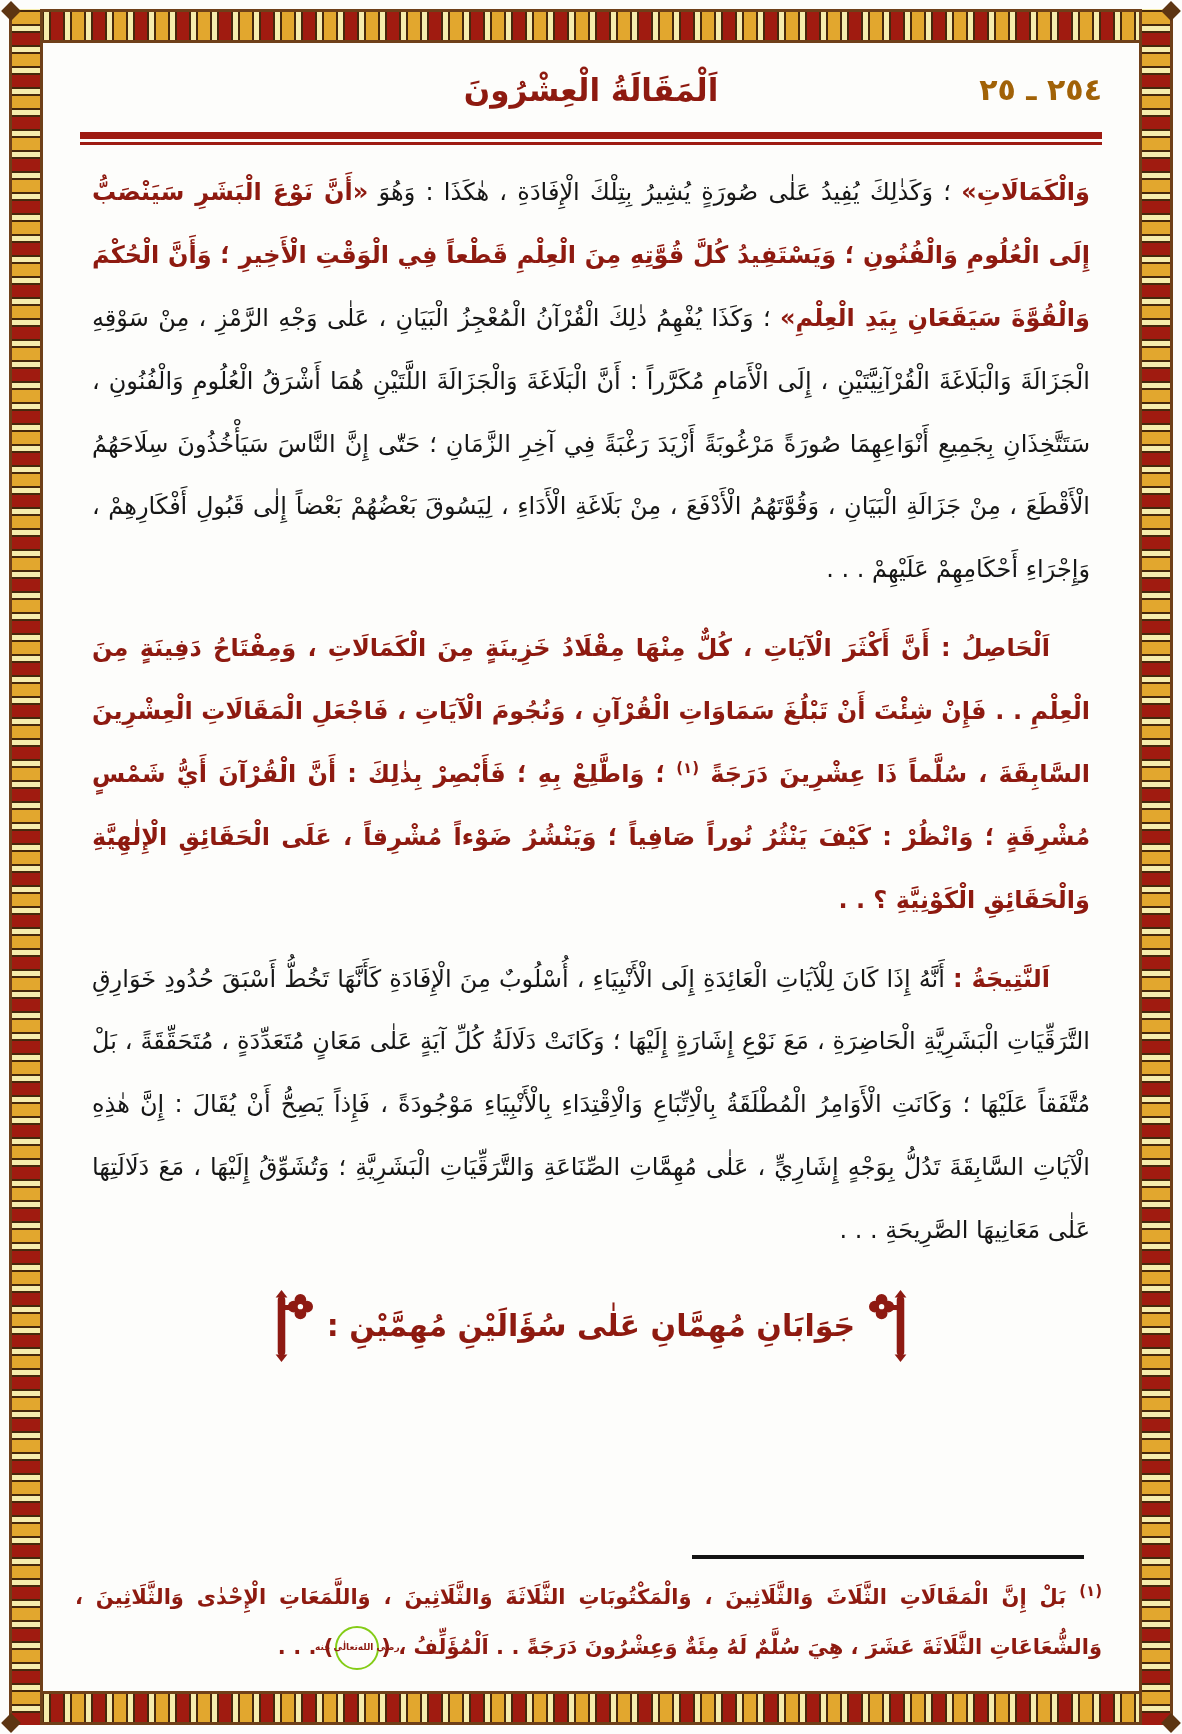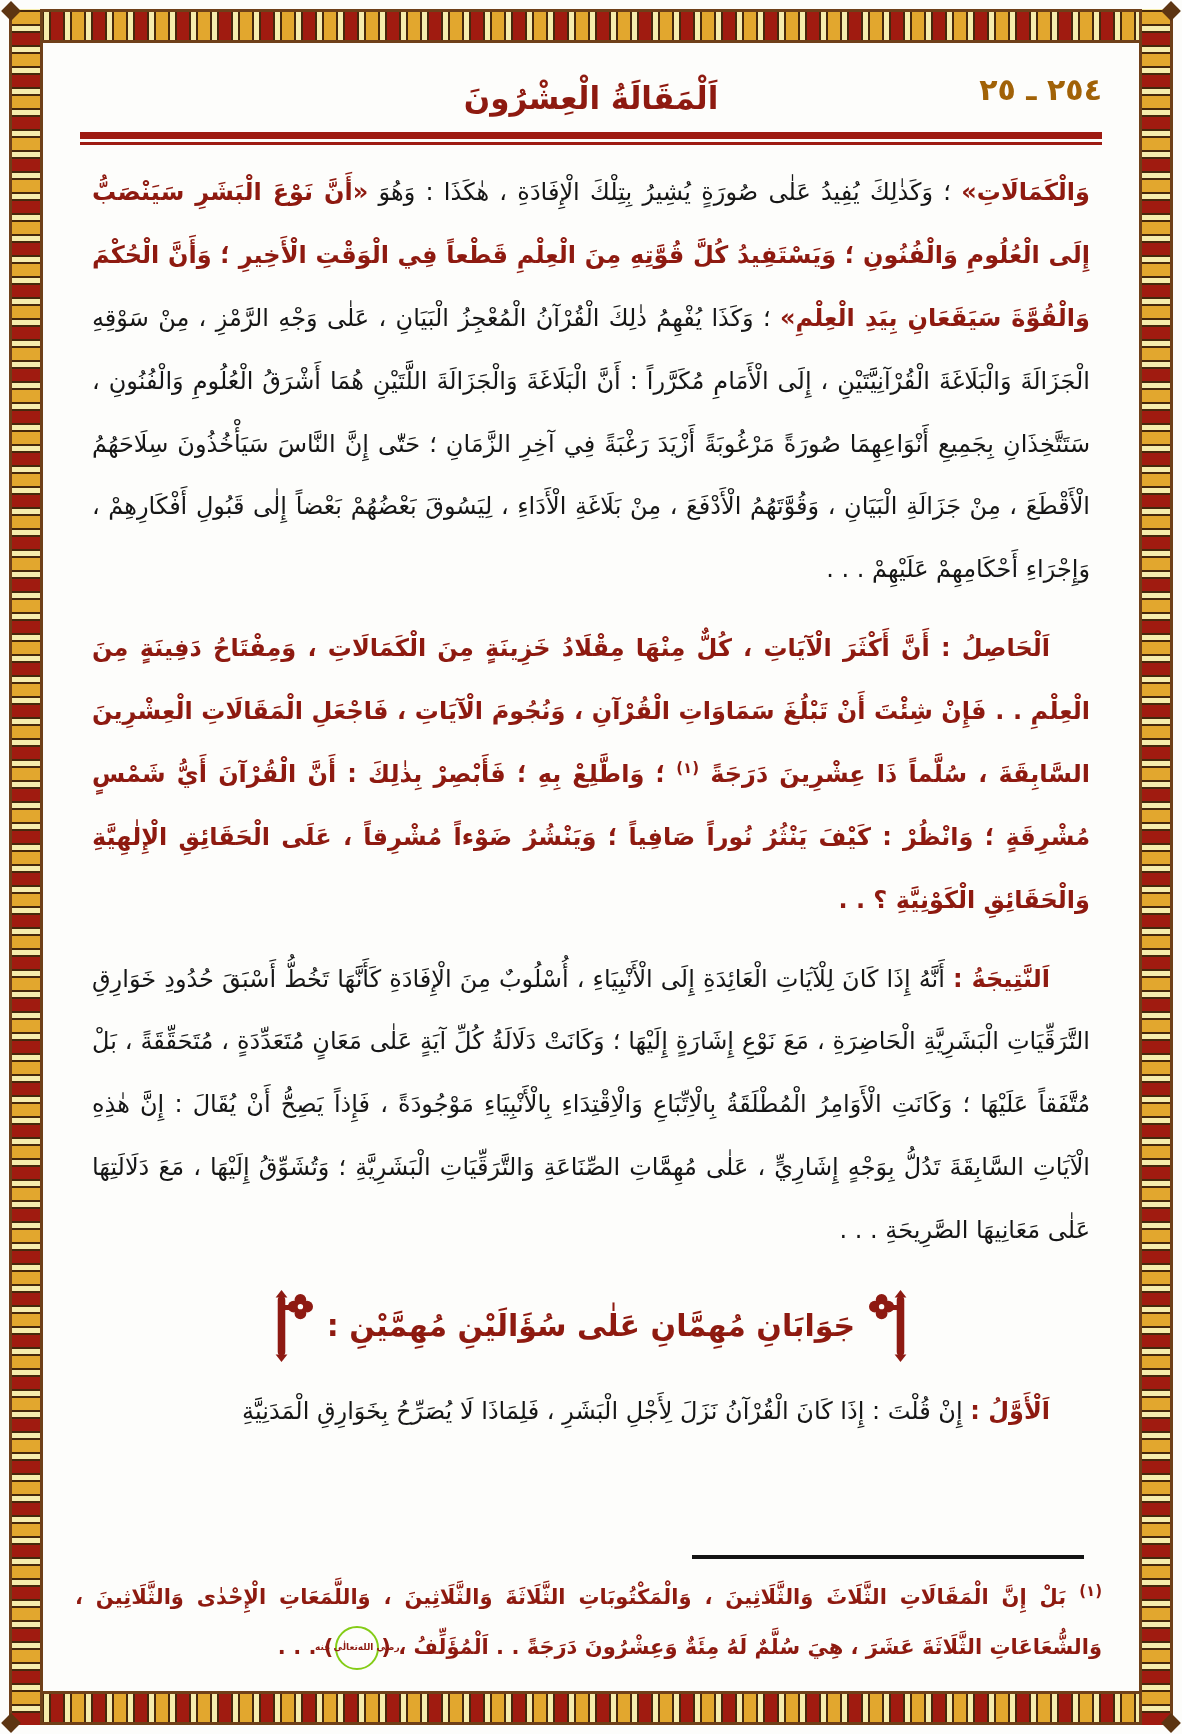--- a/index.html
+++ b/index.html
@@ -43,21 +43,21 @@
   .content{
     position:absolute;top:66px;left:80px;right:80px;bottom:190px;
     overflow:hidden;
   }
   .hdr{position:relative;height:56px;}
   .page-num{
     position:absolute;right:0;top:6px;
     color:#a16207;font-weight:bold;font-size:30px;letter-spacing:1px;
   }
   .page-title{
-    position:absolute;left:0;right:0;top:14px;text-align:center;
+    position:absolute;left:0;right:0;top:6px;text-align:center;
     color:#8e1a10;font-weight:bold;font-size:31px;
   }
   .double-rule{
     margin-top:10px;height:13px;box-sizing:border-box;
     border-top:7px solid #9e1b12;border-bottom:3px solid #9e1b12;
   }
   .bodytext{font-size:24px;line-height:2.62;text-align:justify;color:#161616;}
   .bodytext p{margin:12px;}
   p.para{margin-top:16px;}
   p.indent{text-indent:40px;}
@@ -144,21 +144,20 @@
           <rect x="24" y="20" width="10" height="6"></rect>
           <circle cx="15" cy="14" r="7"></circle>
           <circle cx="7" cy="22" r="7"></circle>
           <circle cx="23" cy="22" r="7"></circle>
           <circle cx="15" cy="30" r="7"></circle>
         </g>
         <circle cx="15" cy="22" r="3.2" fill="#fdfdfb"></circle>
       </svg>
     </div>
 
-    <p class="indent"><span class="r">اَلْأَوَّلُ :</span><span> إِنْ قُلْتَ : إِذَا كَانَ الْقُرْآنُ نَزَلَ لِأَجْلِ الْبَشَرِ ، فَلِمَاذَا لَا يُصَرِّحُ بِخَوَارِقِ الْمَدَنِيَّةِ</span></p>
 
   </div>
 </div>
 
 <div class="footnote">
   <div class="fn-rule"></div>
   <div class="fn-text"><span class="fn-marker">(١)</span><span> بَلْ إِنَّ الْمَقَالَاتِ الثَّلَاثَ وَالثَّلَاثِينَ ، وَالْمَكْتُوبَاتِ الثَّلَاثَةَ وَالثَّلَاثِينَ ، وَاللَّمَعَاتِ الْإِحْدٰى وَالثَّلَاثِينَ ، وَالشُّعَاعَاتِ الثَّلَاثَةَ عَشَرَ ، هِيَ سُلَّمٌ لَهُ مِئَةٌ وَعِشْرُونَ دَرَجَةً . . اَلْمُؤَلِّفُ ، </span><span>(</span><span class="seal">
         <span>رضي الله</span>
         <span>تعالٰى عنه</span>
       </span><span>)</span><span> . . .</span></div>

